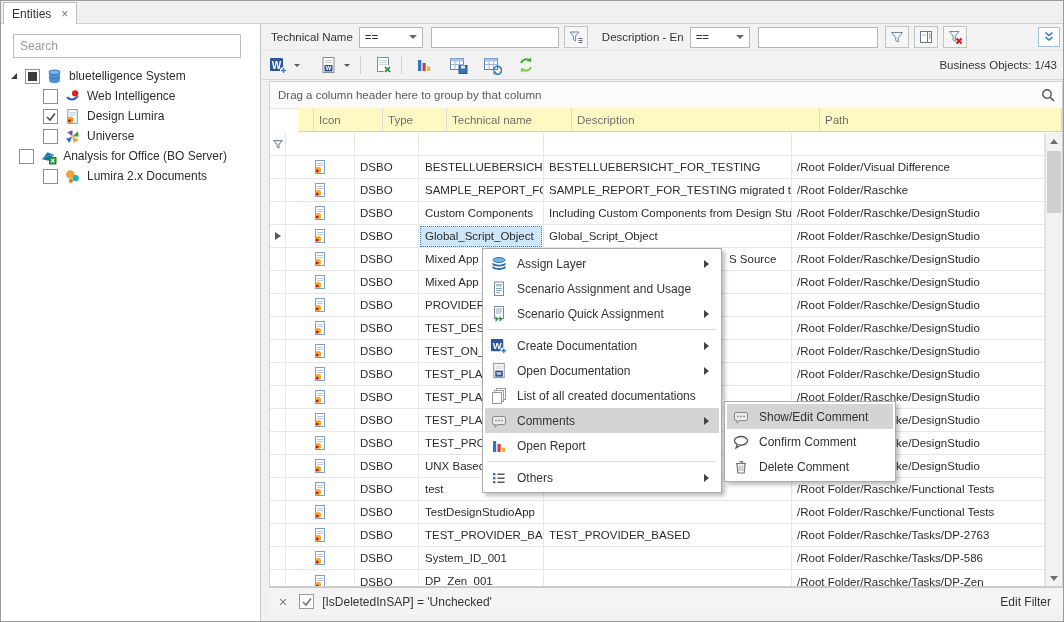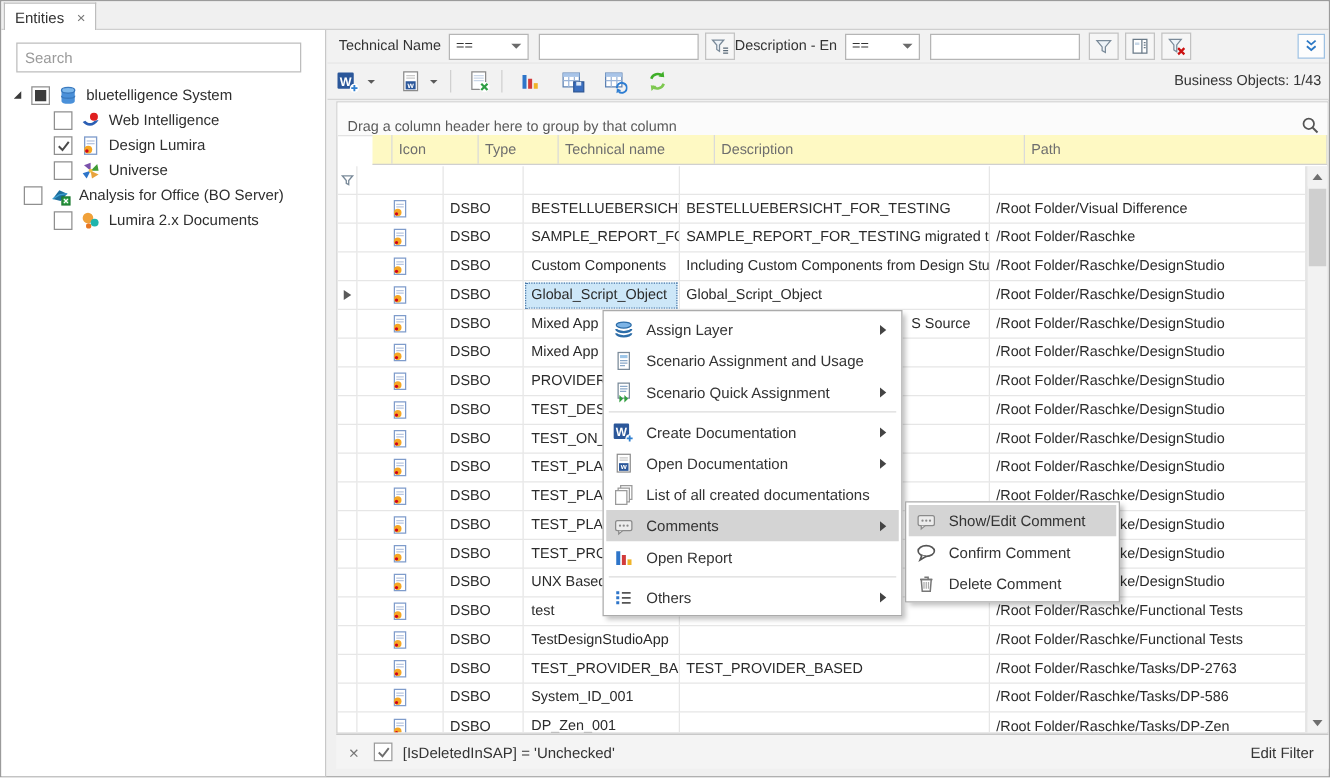--- a/index.html
+++ b/index.html
@@ -46,21 +46,21 @@
   .iconbar { position:absolute; left:261px; top:50px; width:803px; height:29px; background:#f2f2f2;
              border-bottom:1px solid #d6d6d6; display:flex; align-items:center; }
   .tb-btn { width:24px; height:24px; display:flex; align-items:center; justify-content:center; margin-left:4px; }
   .tb-dd { width:14px; height:24px; display:flex; align-items:center; justify-content:center; }
   .tb-dd .dd-arrow { width:0; height:0; border:3.5px solid transparent; border-top-color:#5a5a5a; position:relative; top:2px; }
   .tb-sep { width:1px; height:18px; background:#d0d0d0; margin:0 6px; }
   .tb-counter { margin-left:auto; margin-right:8px; color:#333; font-size:11.5px; }
   
   .grid { position:absolute; left:268px; top:80px; width:794px; height:506px; background:#fff; border:1px solid #d0d0d0; overflow:hidden; }
   .groupbar { position:absolute; left:0; top:0; right:0; height:27px; background:#fbfbfb; border-bottom:1px solid #e2e2e2;
-              display:flex; align-items:flex-end; color:#5a5a5a; font-size:11.5px; padding-left:8px; }
+              display:flex; align-items:center; color:#5a5a5a; font-size:11.5px; padding-left:8px; }
   .groupbar .magnifier { margin-left:auto; margin-right:6px; }
   .hdr { position:absolute; left:0; top:26px; right:0; height:24px; display:flex; background:#fef9c3; border-bottom:1px solid #d0d0d0;margin-left:28px; }
   .hcell { border-right:1px solid #dadada; color:#6e6e6e; font-size:11.5px; display:flex; align-items:center; padding-left:5px; overflow:hidden; white-space:nowrap; }
   .filterrow { position:absolute; left:0; top:51px; right:17px; height:23px; display:flex; }
   .rows { position:absolute; left:0; top:74px; right:17px; bottom:0; overflow:hidden; }
   .trow { height:23px; display:flex; }
   .cell { border-right:1px solid #e6e6e6; border-bottom:1px solid #e6e6e6; display:flex; align-items:center; overflow:hidden; white-space:nowrap; font-size:11.5px; color:#2b2b2b; }
   .c-ind { width:16px; flex:0 0 16px; justify-content:center; }
   .c-icon { width:69px; flex:0 0 69px; justify-content:center; }
   .c-type { width:64px; flex:0 0 64px; padding-left:5px; }
@@ -193,21 +193,21 @@
       <span>==</span>
       <span class="dd-arrow"></span>
     </div>
     <input class="fb-input" type="text" value="" style="">
     <div class="fb-btn">
       <svg width="16" height="16" viewBox="0 0 16 16">
           <path d="M2 3 h9 l-3.4 4 v5 l-2.2 -1.4 v-3.6 z" fill="#eef3f8" stroke="#7a8a99"></path>
           <path d="M10.5 9.5h4M10.5 11.5h4M10.5 13.5h4" stroke="#5a6a78"></path>
         </svg>
     </div>
-    <span class="fb-label" style="margin-left:0">Description - En</span>
+    <span class="fb-label" style="margin-left:14px">Description - En</span>
     <div class="fb-dd" style="width:60px">
       <span>==</span>
       <span class="dd-arrow"></span>
     </div>
     <input class="fb-input" style="width: 120px;" type="text" value="">
     <div class="fb-btn" style="margin-left:7px">
       <svg width="16" height="16" viewBox="0 0 16 16">
           <path d="M2.5 3.5 h11 l-4.2 5 v4.5 l-2.6 -1.5 v-3 z" fill="#eef3f8" stroke="#7a8a99"></path>
         </svg>
     </div>

